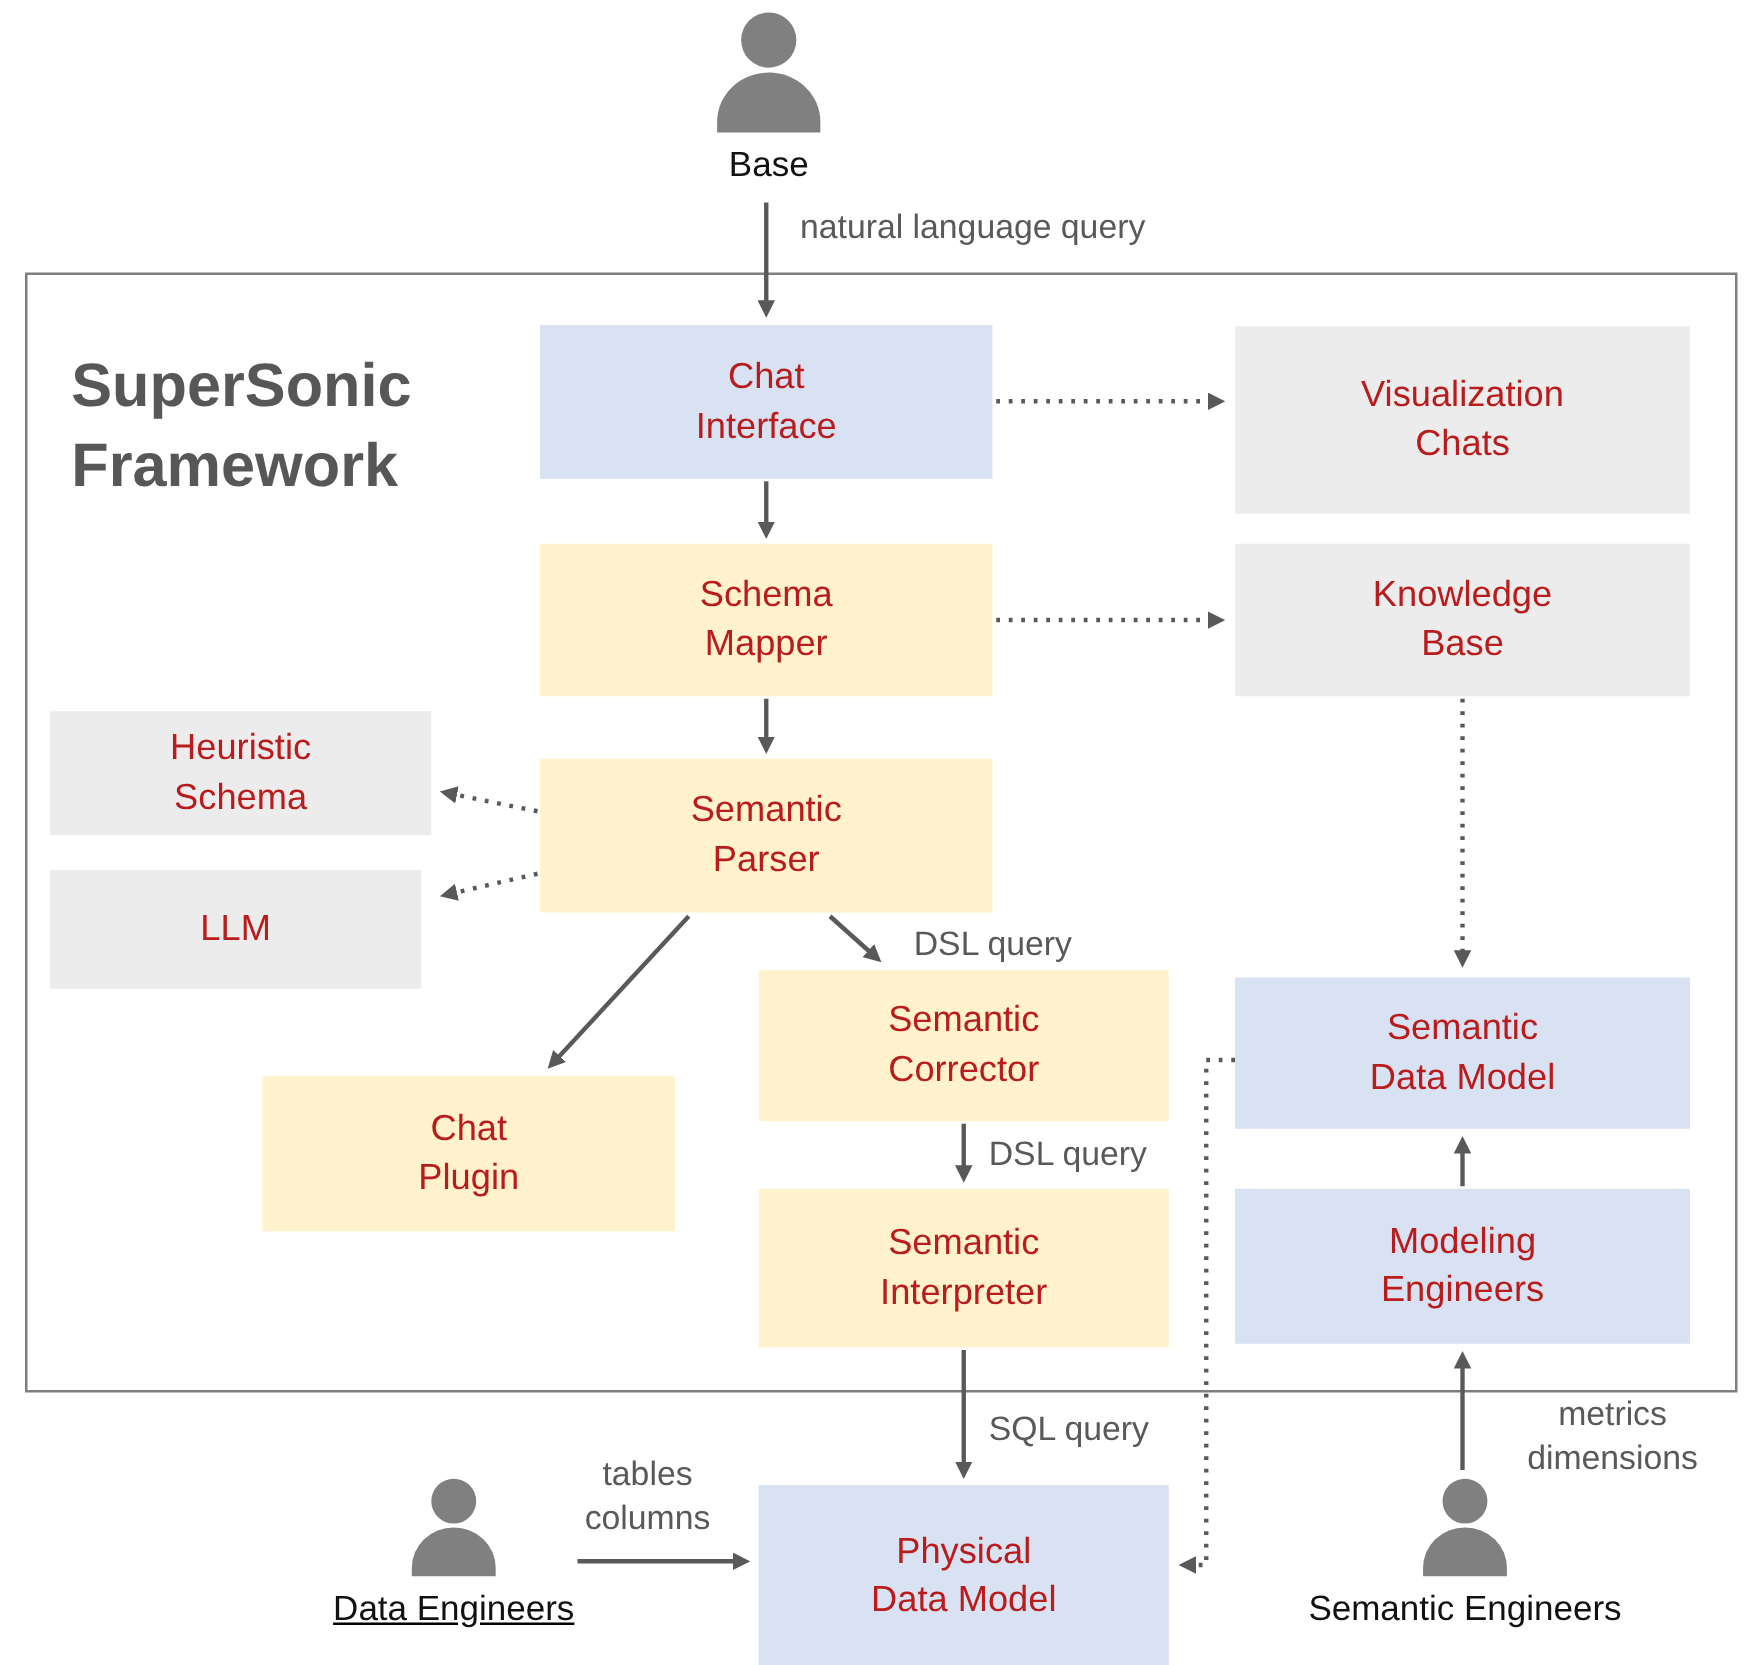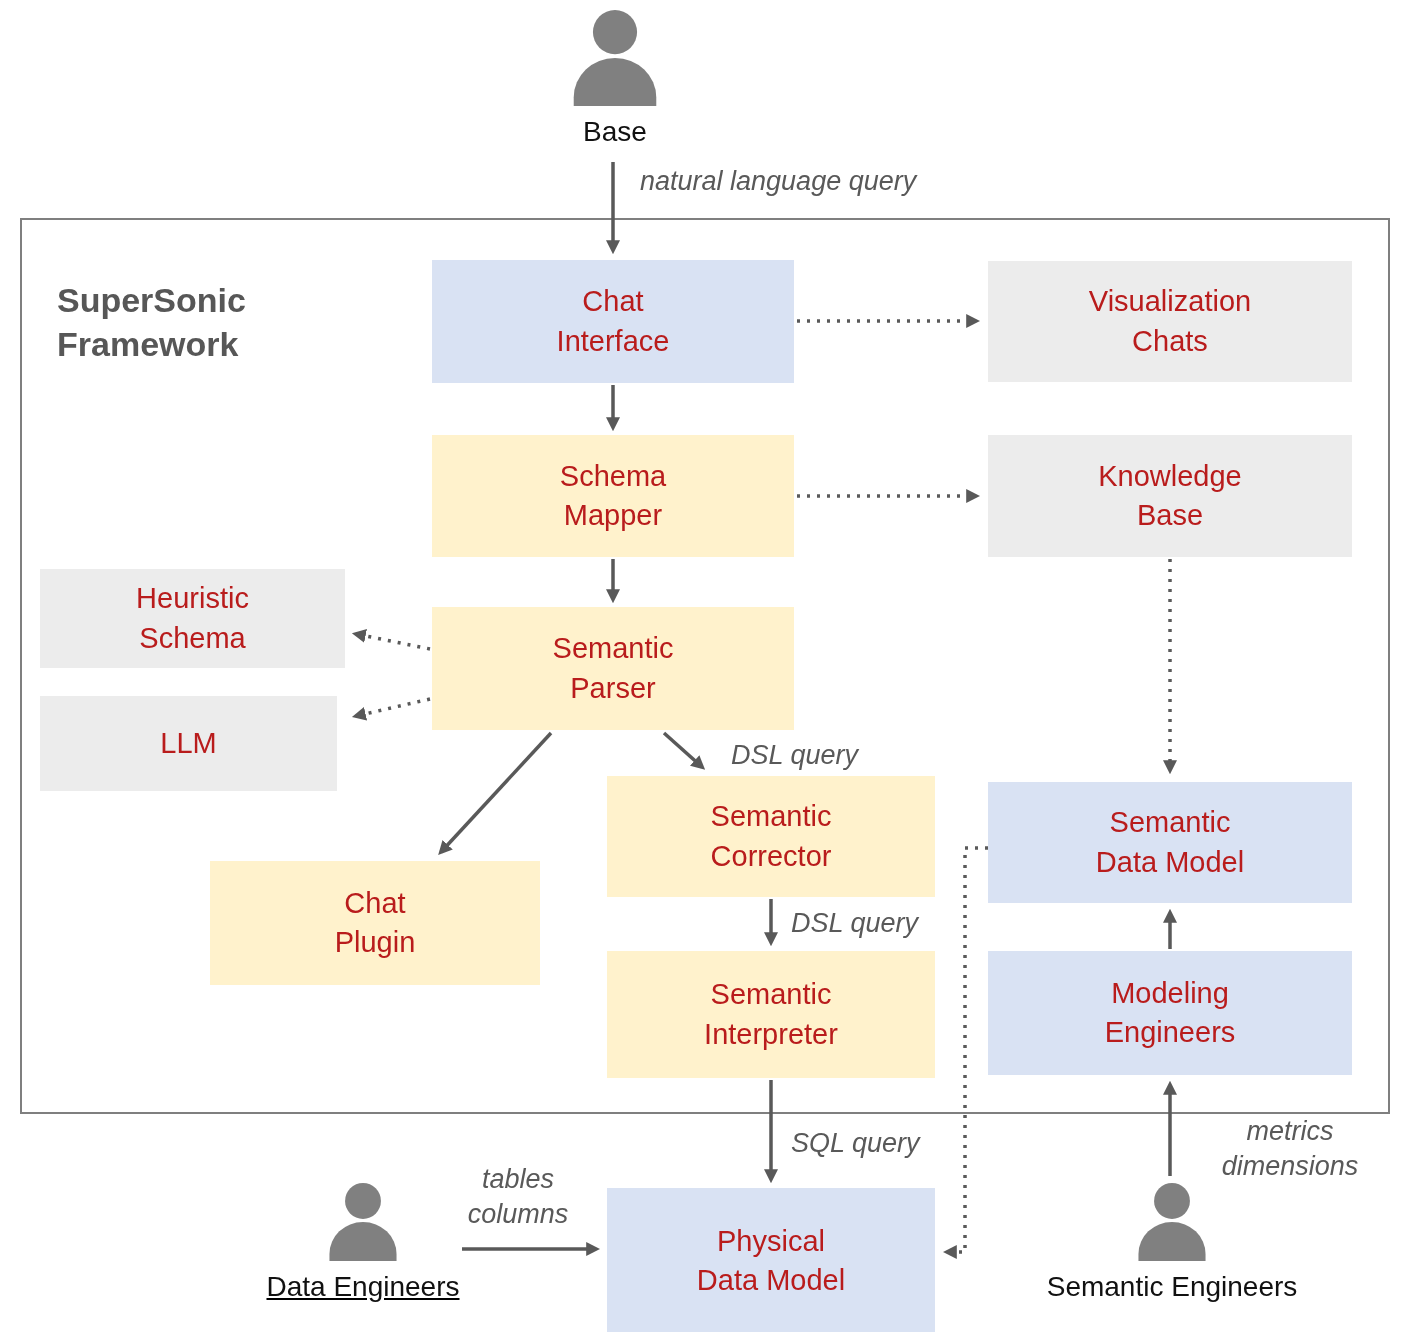--- a/index.html
+++ b/index.html
@@ -49,30 +49,29 @@
     color: #b91c1c;
     z-index: 2;
   }
   .node .label { white-space: pre-line; }
   .blue   { background: #d9e2f3; }
   .yellow { background: #fff2cc; }
   .gray   { background: #ececec; }
   .diagram-title {
     position: absolute;
     left: 57px; top: 278px;
-    font-size: 34px;
+    font-size: 49px;
     font-weight: bold;
     color: #575757;
     line-height: 1.3;
     white-space: pre-line;
     z-index: 2;
   }
   .edge-label {
     position: absolute;
-    font-style: italic;
     font-size: 27px;
     color: #595959;
     line-height: 1.3;
     white-space: pre-line;
     z-index: 2;
   }
   .edge-label.center { text-align: center; }
   .actor {
     position: absolute;
     display: flex;
@@ -145,21 +144,21 @@
       <circle cx="50" cy="25" r="23"></circle>
       <path d="M7 102 L7 93 A43 41 0 0 1 93 93 L93 102 Z"></path>
     </svg>
     <div class="actor-label">Semantic Engineers</div>
   </div>
 
   <div class="node blue" style="left:432px; top:260px; width:362px; height:123px;">
     <span class="label">Chat
 Interface</span>
   </div>
-  <div class="node gray" style="left:988px; top:261px; width:364px; height:121px;">
+  <div class="node gray" style="left:988px; top:261px; width:364px; height:150px;">
     <span class="label">Visualization
 Chats</span>
   </div>
   <div class="node gray" style="left:988px; top:435px; width:364px; height:122px;">
     <span class="label">Knowledge
 Base</span>
   </div>
   <div class="node yellow" style="left:432px; top:435px; width:362px; height:122px;">
     <span class="label">Schema
 Mapper</span>

